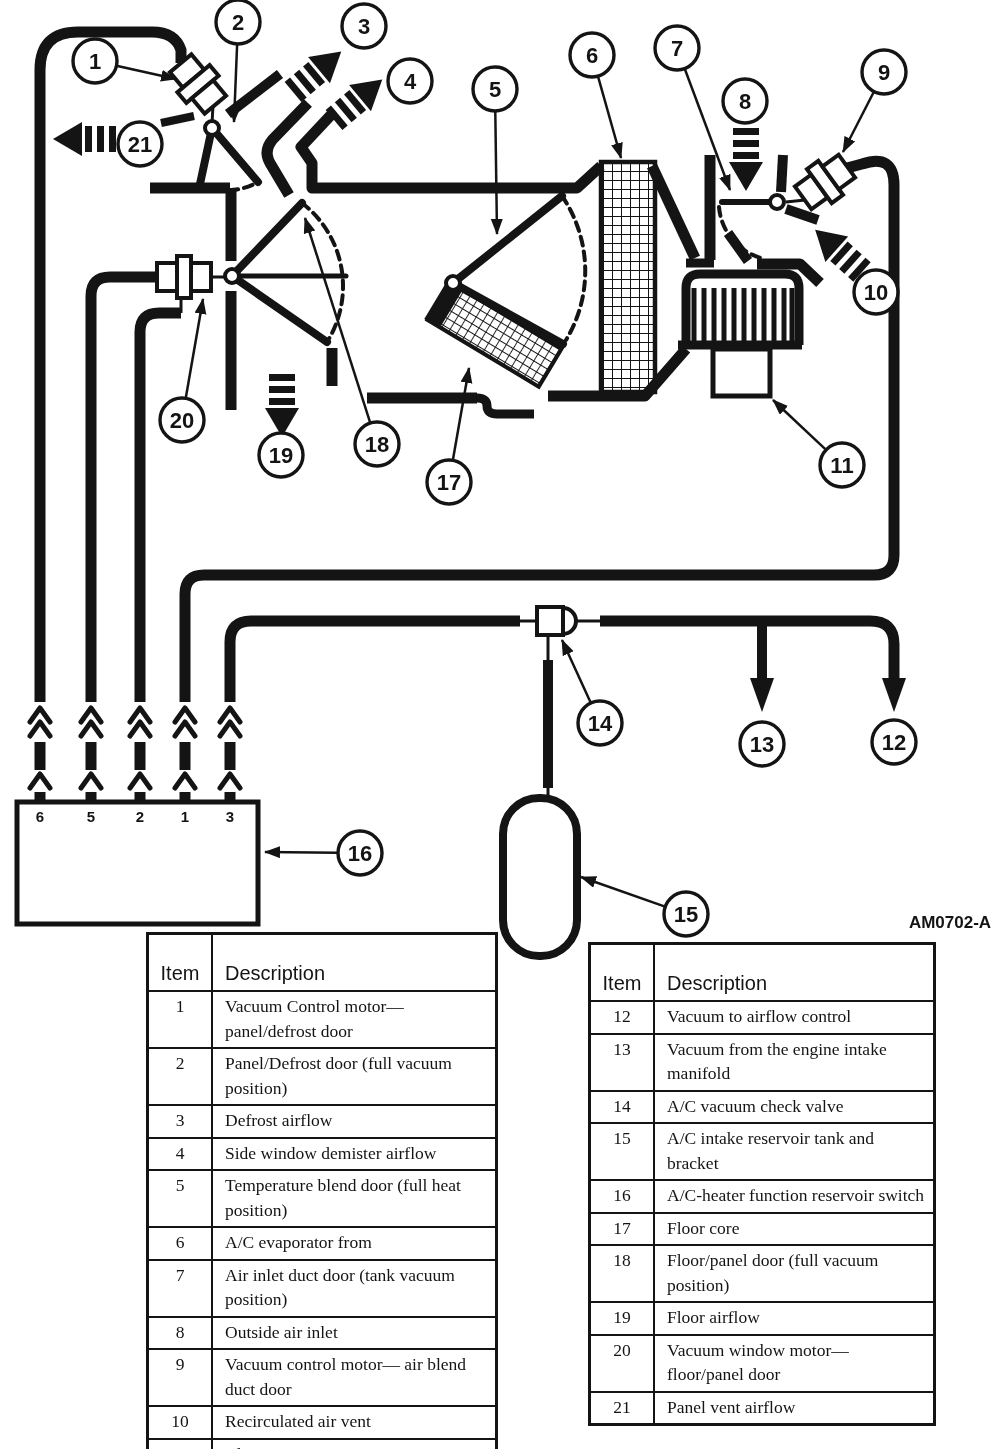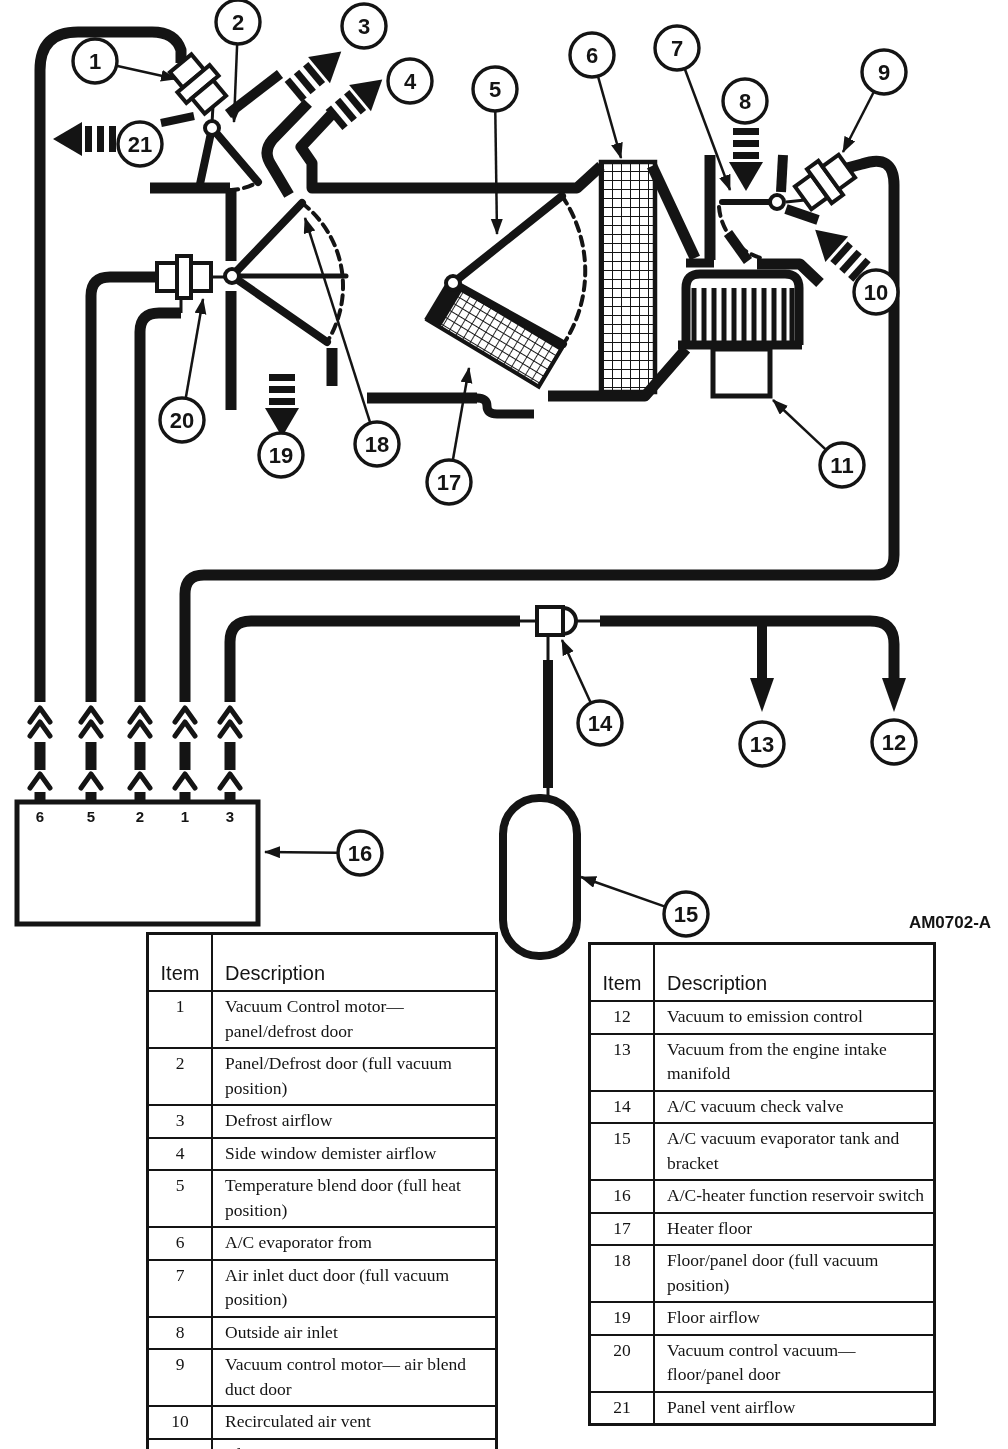--- a/index.html
+++ b/index.html
@@ -392,21 +392,21 @@
           <tr>
             <td class="item">5</td>
             <td>Temperature blend door (full heat position)</td>
           </tr>
           <tr>
             <td class="item">6</td>
             <td>A/C evaporator from</td>
           </tr>
           <tr>
             <td class="item">7</td>
-            <td>Air inlet duct door (full vacuum position)</td>
+            <td>Air inlet duct door (tank vacuum position)</td>
           </tr>
           <tr>
             <td class="item">8</td>
             <td>Outside air inlet</td>
           </tr>
           <tr>
             <td class="item">9</td>
             <td>Vacuum control motor— air blend duct door</td>
           </tr>
           <tr>
@@ -424,53 +424,53 @@
       <table>
         <thead>
           <tr>
             <th class="item">Item</th>
             <th>Description</th>
           </tr>
         </thead>
         <tbody>
           <tr>
             <td class="item">12</td>
-            <td>Vacuum to emission control</td>
+            <td>Vacuum to airflow control</td>
           </tr>
           <tr>
             <td class="item">13</td>
             <td>Vacuum from the engine intake manifold</td>
           </tr>
           <tr>
             <td class="item">14</td>
             <td>A/C vacuum check valve</td>
           </tr>
           <tr>
             <td class="item">15</td>
-            <td>A/C vacuum evaporator tank and bracket</td>
+            <td>A/C intake reservoir tank and bracket</td>
           </tr>
           <tr>
             <td class="item">16</td>
             <td>A/C-heater function reservoir switch</td>
           </tr>
           <tr>
             <td class="item">17</td>
-            <td>Heater floor</td>
+            <td>Floor core</td>
           </tr>
           <tr>
             <td class="item">18</td>
             <td>Floor/panel door (full vacuum position)</td>
           </tr>
           <tr>
             <td class="item">19</td>
             <td>Floor airflow</td>
           </tr>
           <tr>
             <td class="item">20</td>
-            <td>Vacuum control vacuum—floor/panel door</td>
+            <td>Vacuum window motor—floor/panel door</td>
           </tr>
           <tr>
             <td class="item">21</td>
             <td>Panel vent airflow</td>
           </tr>
         </tbody>
       </table>
     </div>
 </div>
 

